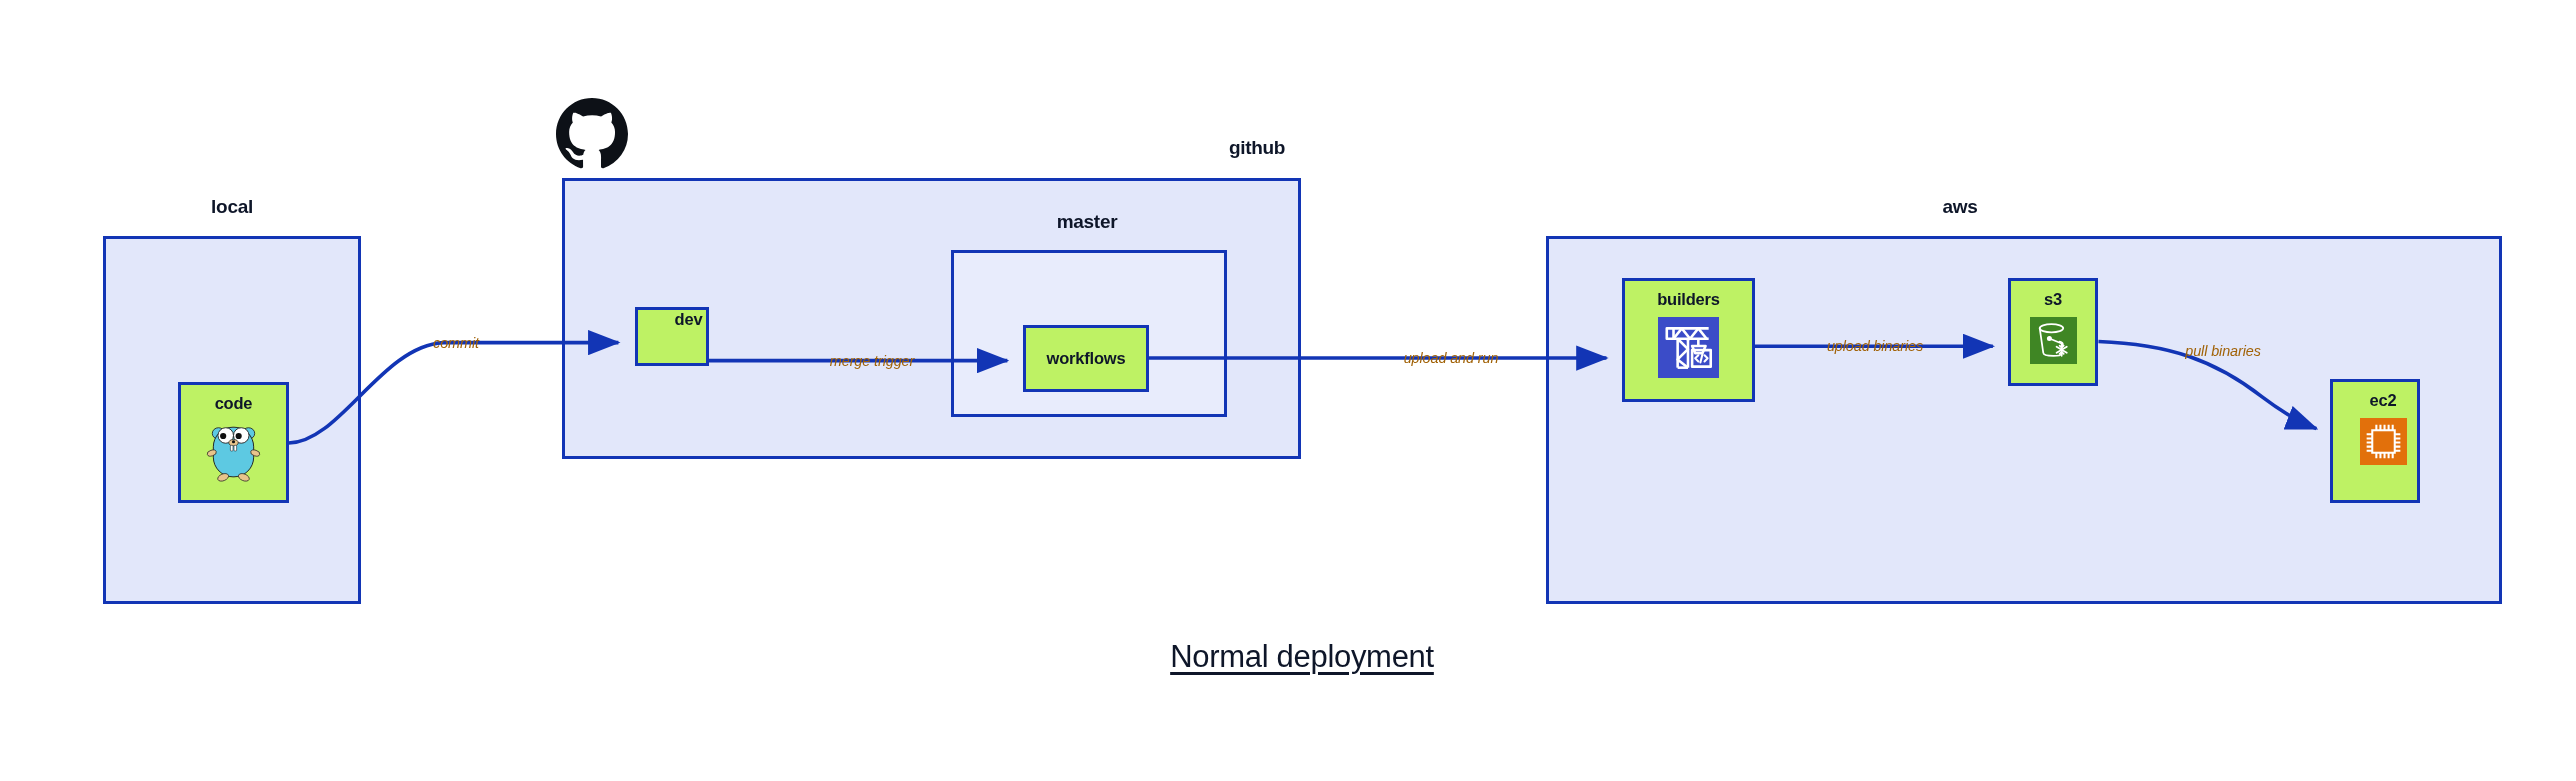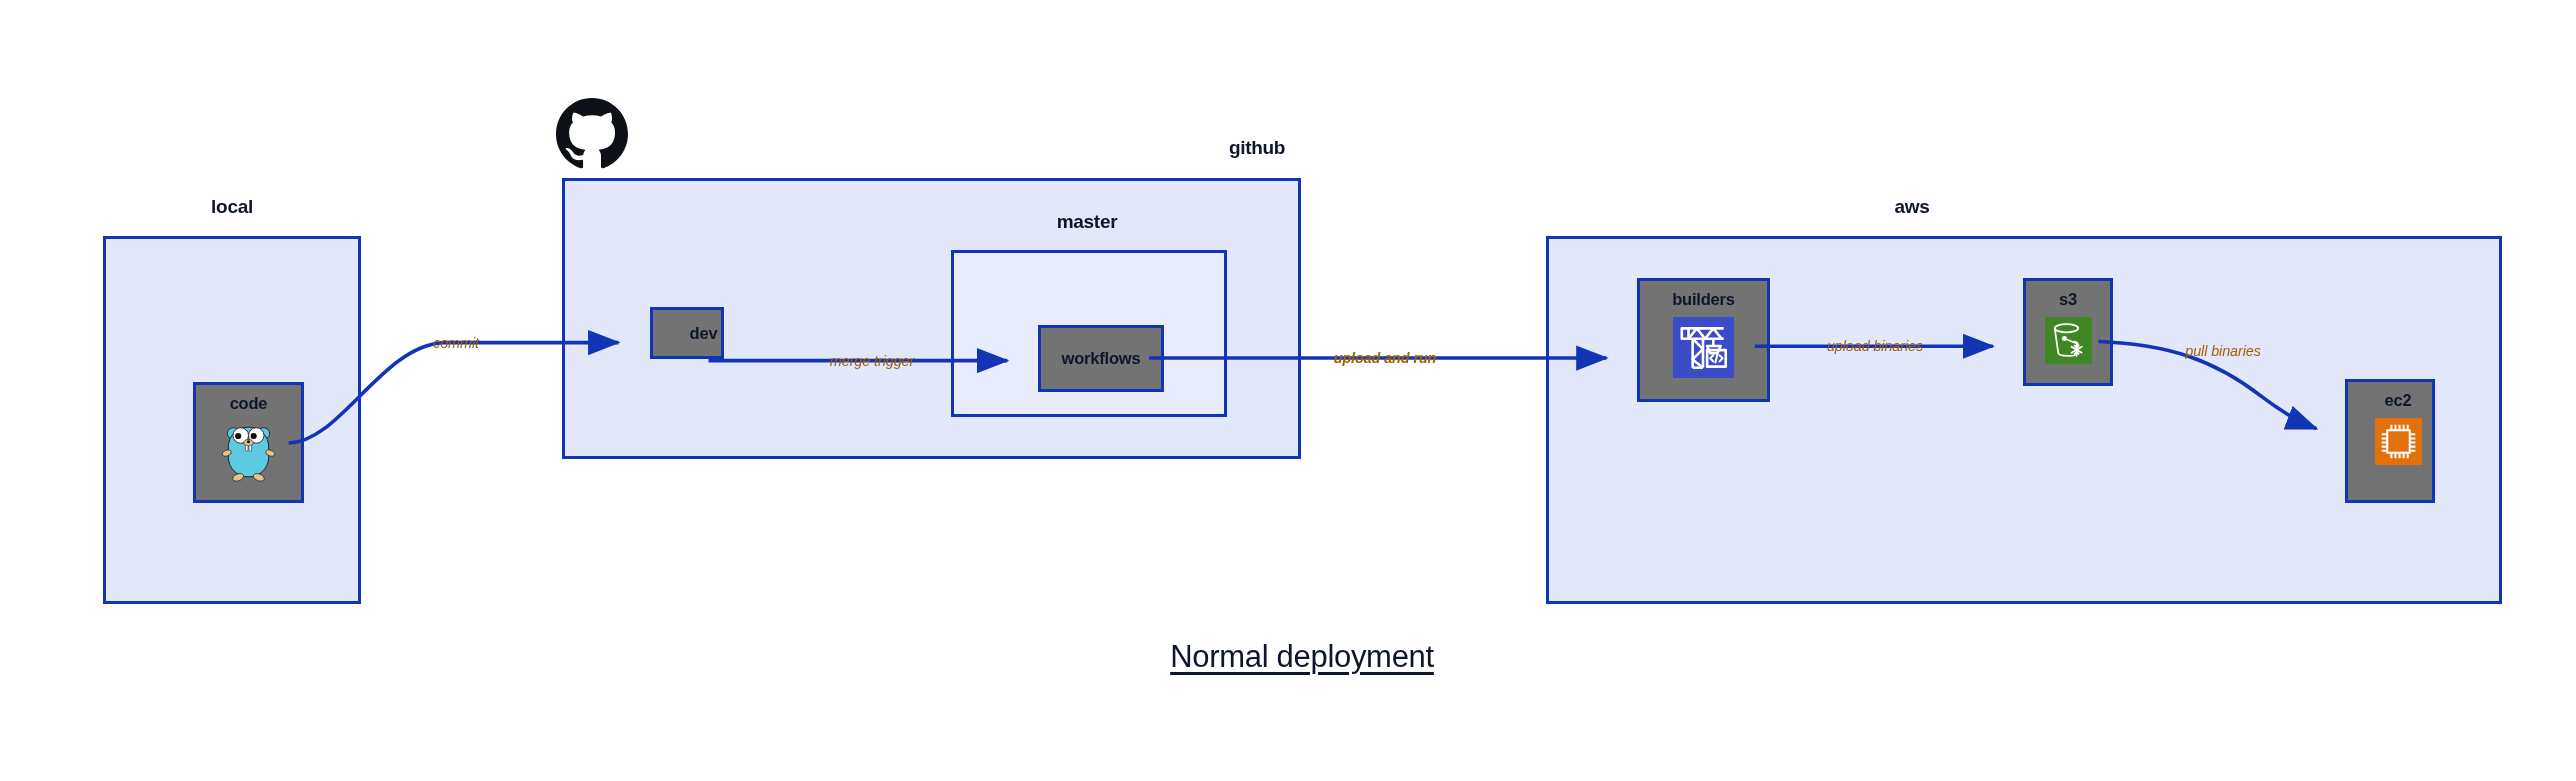--- a/index.html
+++ b/index.html
@@ -35,25 +35,24 @@
     text-align: center;
     white-space: nowrap;
     transform: translateX(-50%);
     letter-spacing: -0.3px;
   }
   
   .node {
     position: absolute;
     box-sizing: border-box;
     border: 3.6px solid #1235B5;
-    background: #737373;
+    background: #bef264;
     display: flex;
     flex-direction: column;
     align-items: center;
-    margin-left: 15px;
   }
   .node-label {
     color: #0E1629;
     font-size: 16.5px;
     font-weight: bold;
     margin-top: 9.3px;
     white-space: nowrap;
     letter-spacing: -0.2px;
   }
   .node-icon {
@@ -116,21 +115,21 @@
         0-.87.31-1.59.82-2.15-.08-.2-.36-1.02.08-2.12 0 0 .67-.21 2.2.82.64-.18 1.32-.27 2-.27.68 0 1.36.09
         2 .27 1.53-1.04 2.2-.82 2.2-.82.44 1.1.16 1.92.08 2.12.51.56.82 1.27.82 2.15 0 3.07-1.87 3.75-3.65
         3.95.29.25.54.73.54 1.48 0 1.07-.01 1.93-.01 2.2 0 .21.15.46.55.38A8.01 8.01 0 0 0 16 8c0-4.42-3.58-8-8-8z"></path>
     </svg>
   </div>
 
   <div class="group nested" style="left:951px; top:250px; width:276px; height:167px;"></div>
   <div class="group-label" style="left:1087px; top:211px;">master</div>
 
   <div class="group" style="left:1546px; top:236px; width:956px; height:368px;"></div>
-  <div class="group-label" style="left:1912px; top:196px;text-align:center;">aws</div>
+  <div class="group-label" style="left:1960px; top:196px;text-align:center;">aws</div>
 
   <div class="node" style="left:178px; top:382px; width:111px; height:121px;">
     <span class="node-label">code</span>
     <span class="node-icon">
       <svg width="57" height="61" viewBox="0 0 110 118">
 
         <ellipse cx="26" cy="24" rx="12" ry="11" fill="#5DC9E2" stroke="#1D1D1D" stroke-width="1.6"></ellipse>
         <ellipse cx="84" cy="24" rx="12" ry="11" fill="#5DC9E2" stroke="#1D1D1D" stroke-width="1.6"></ellipse>
 
         <rect x="16" y="12" width="78" height="96" rx="38" fill="#5DC9E2" stroke="#1D1D1D" stroke-width="1.8"></rect>
@@ -148,21 +147,21 @@
 
         <ellipse cx="55" cy="42" rx="9" ry="6" fill="#E8C48B" stroke="#1D1D1D" stroke-width="1.3"></ellipse>
         <circle cx="55" cy="40" r="3" fill="#101010"></circle>
 
         <rect x="49" y="47" width="5" height="11" rx="1.6" fill="#FFFFFF" stroke="#1D1D1D" stroke-width="1.1"></rect>
         <rect x="56" y="47" width="5" height="11" rx="1.6" fill="#FFFFFF" stroke="#1D1D1D" stroke-width="1.1"></rect>
       </svg>
     </span>
   </div>
 
-  <div class="node" style="left:635px; top:307px; width:74px; height:52px; justify-content:center;padding-left:33px;">
+  <div class="node" style="left:635px; top:307px; width:74px; height:59px; padding-left:33px;">
     <span class="node-label" style="margin-top:0;">dev</span>
   </div>
 
   <div class="node" style="left:1023px; top:325px; width:126px; height:67px; justify-content:center;">
     <span class="node-label" style="margin-top:0;">workflows</span>
   </div>
 
   <div class="node" style="left:1622px; top:278px; width:133px; height:124px;">
     <span class="node-label">builders</span>
     <span class="node-icon">
@@ -265,20 +264,20 @@
       <path d="M3406 672 L 3868 672" fill="none" stroke="#1235B5" stroke-width="7" marker-end="url(#arrowhead)"></path>
     </g>
 
     <g>
       <path d="M4073 663 C 4210 668, 4300 700, 4390 770 C 4440 808, 4470 822, 4496 832" fill="none" stroke="#1235B5" stroke-width="7" marker-end="url(#arrowhead)"></path>
     </g>
   </svg>
 
   <div class="edge-label" style="left:456px; top:343px;">commit</div>
   <div class="edge-label" style="left:872px; top:361px;">merge trigger</div>
-  <div class="edge-label" style="left:1385px; top:358px;font-weight:bold;">upload and run</div>
+  <div class="edge-label" style="left:1451px; top:358px;">upload and run</div>
   <div class="edge-label" style="left:1875px; top:346px;">upload binaries</div>
   <div class="edge-label" style="left:2223px; top:351px;">pull binaries</div>
 
   <div class="diagram-title" style="left:1302px; top:639px;">Normal deployment</div>
 
 </div>
 
 
 </body></html>

